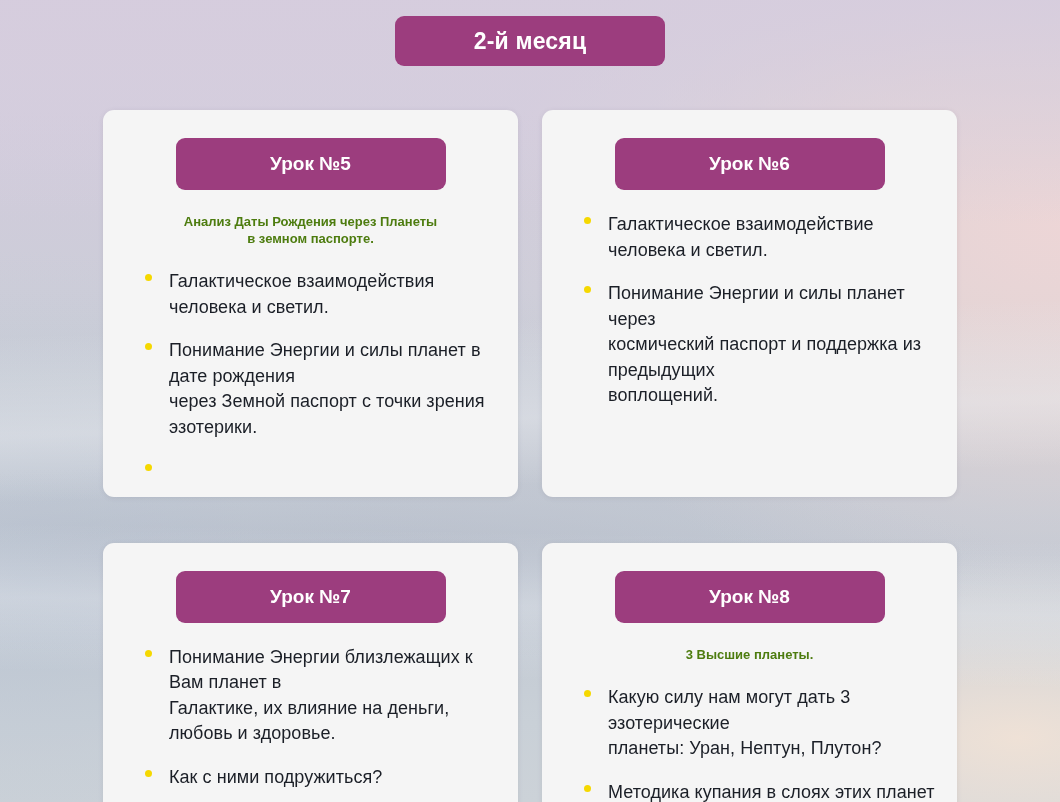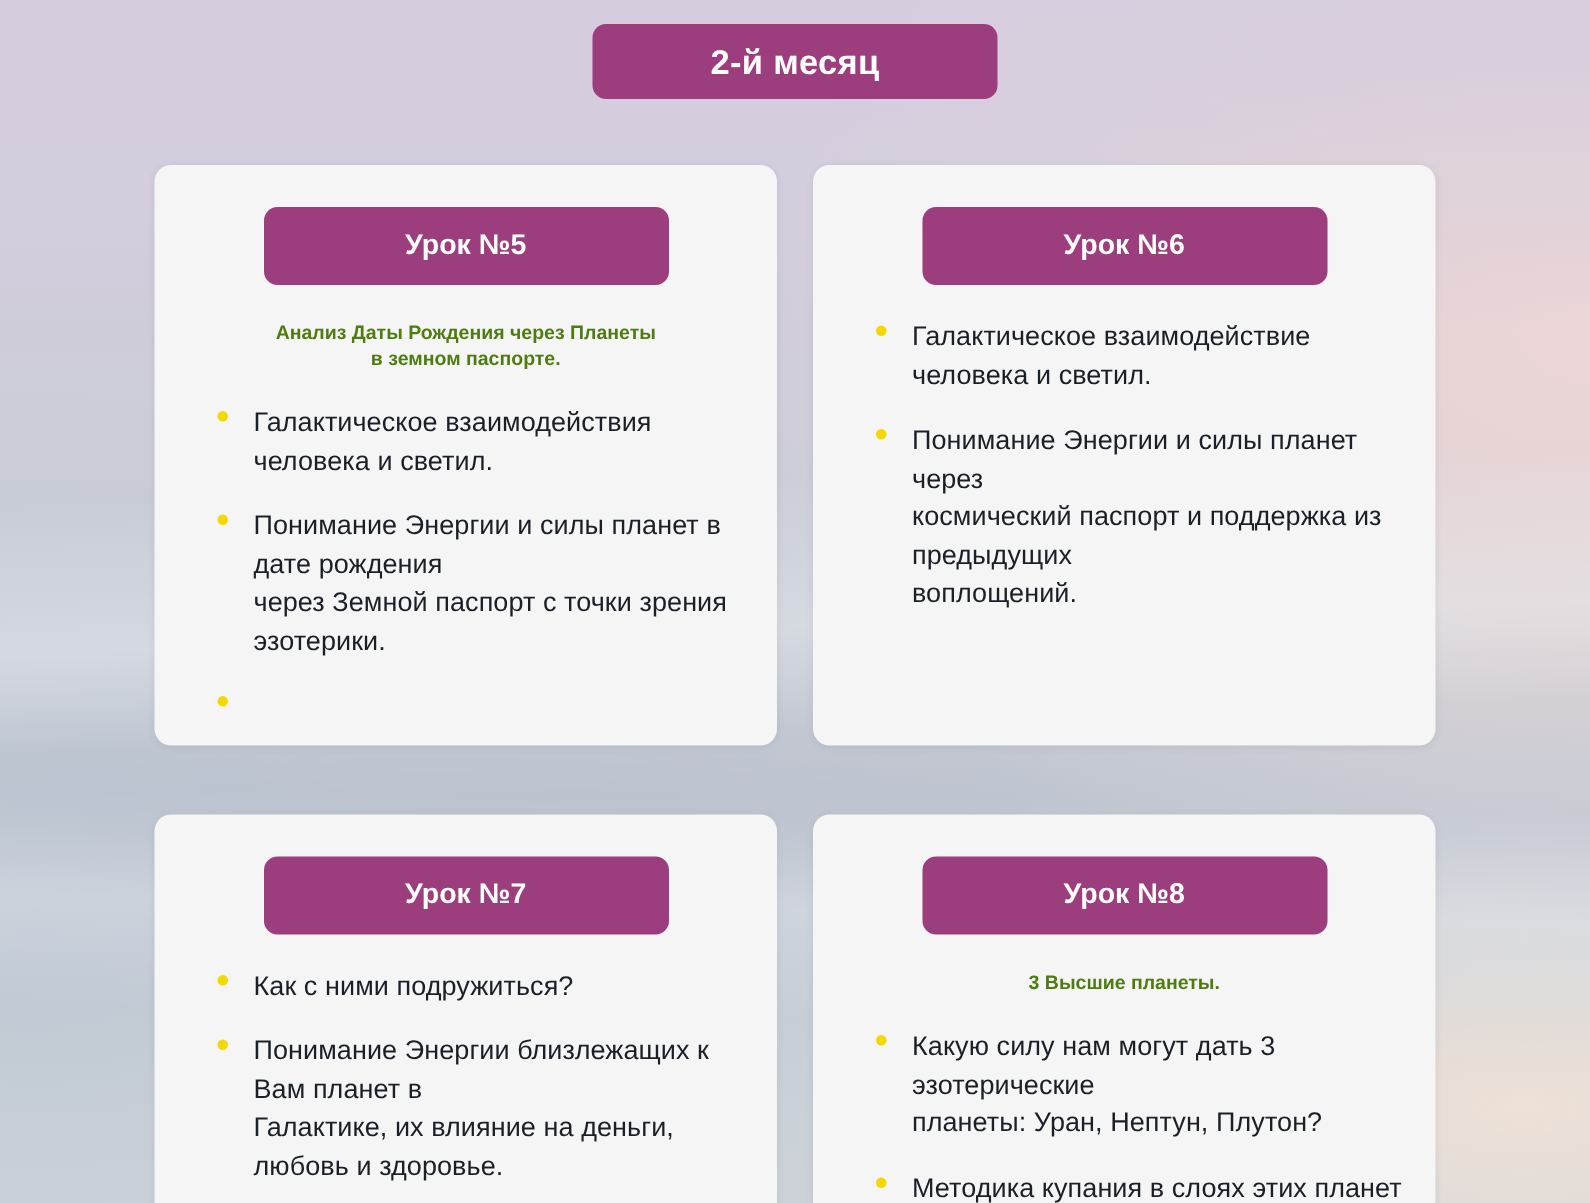--- a/index.html
+++ b/index.html
@@ -259,26 +259,26 @@
       </ul>
     </div>
 
     <div class="card row2">
       <div class="lesson-btn-row">
         <button class="lesson-btn">Урок №7</button>
       </div>
       <ul class="bullets">
         <li class="bullet-item">
           <span class="bullet-dot"></span>
-          <span class="bullet-text">Как с ними подружиться?</span>
-        </li>
-        <li class="bullet-item">
-          <span class="bullet-dot"></span>
           <span class="bullet-text">Понимание Энергии близлежащих к Вам планет в
 Галактике, их влияние на деньги, любовь и здоровье.</span>
+        </li>
+        <li class="bullet-item">
+          <span class="bullet-dot"></span>
+          <span class="bullet-text">Как с ними подружиться?</span>
         </li>
       </ul>
     </div>
 
     <div class="card row2">
       <div class="lesson-btn-row">
         <button class="lesson-btn">Урок №8</button>
       </div>
       <div class="card-title">3 Высшие планеты.</div>
       <ul class="bullets">

